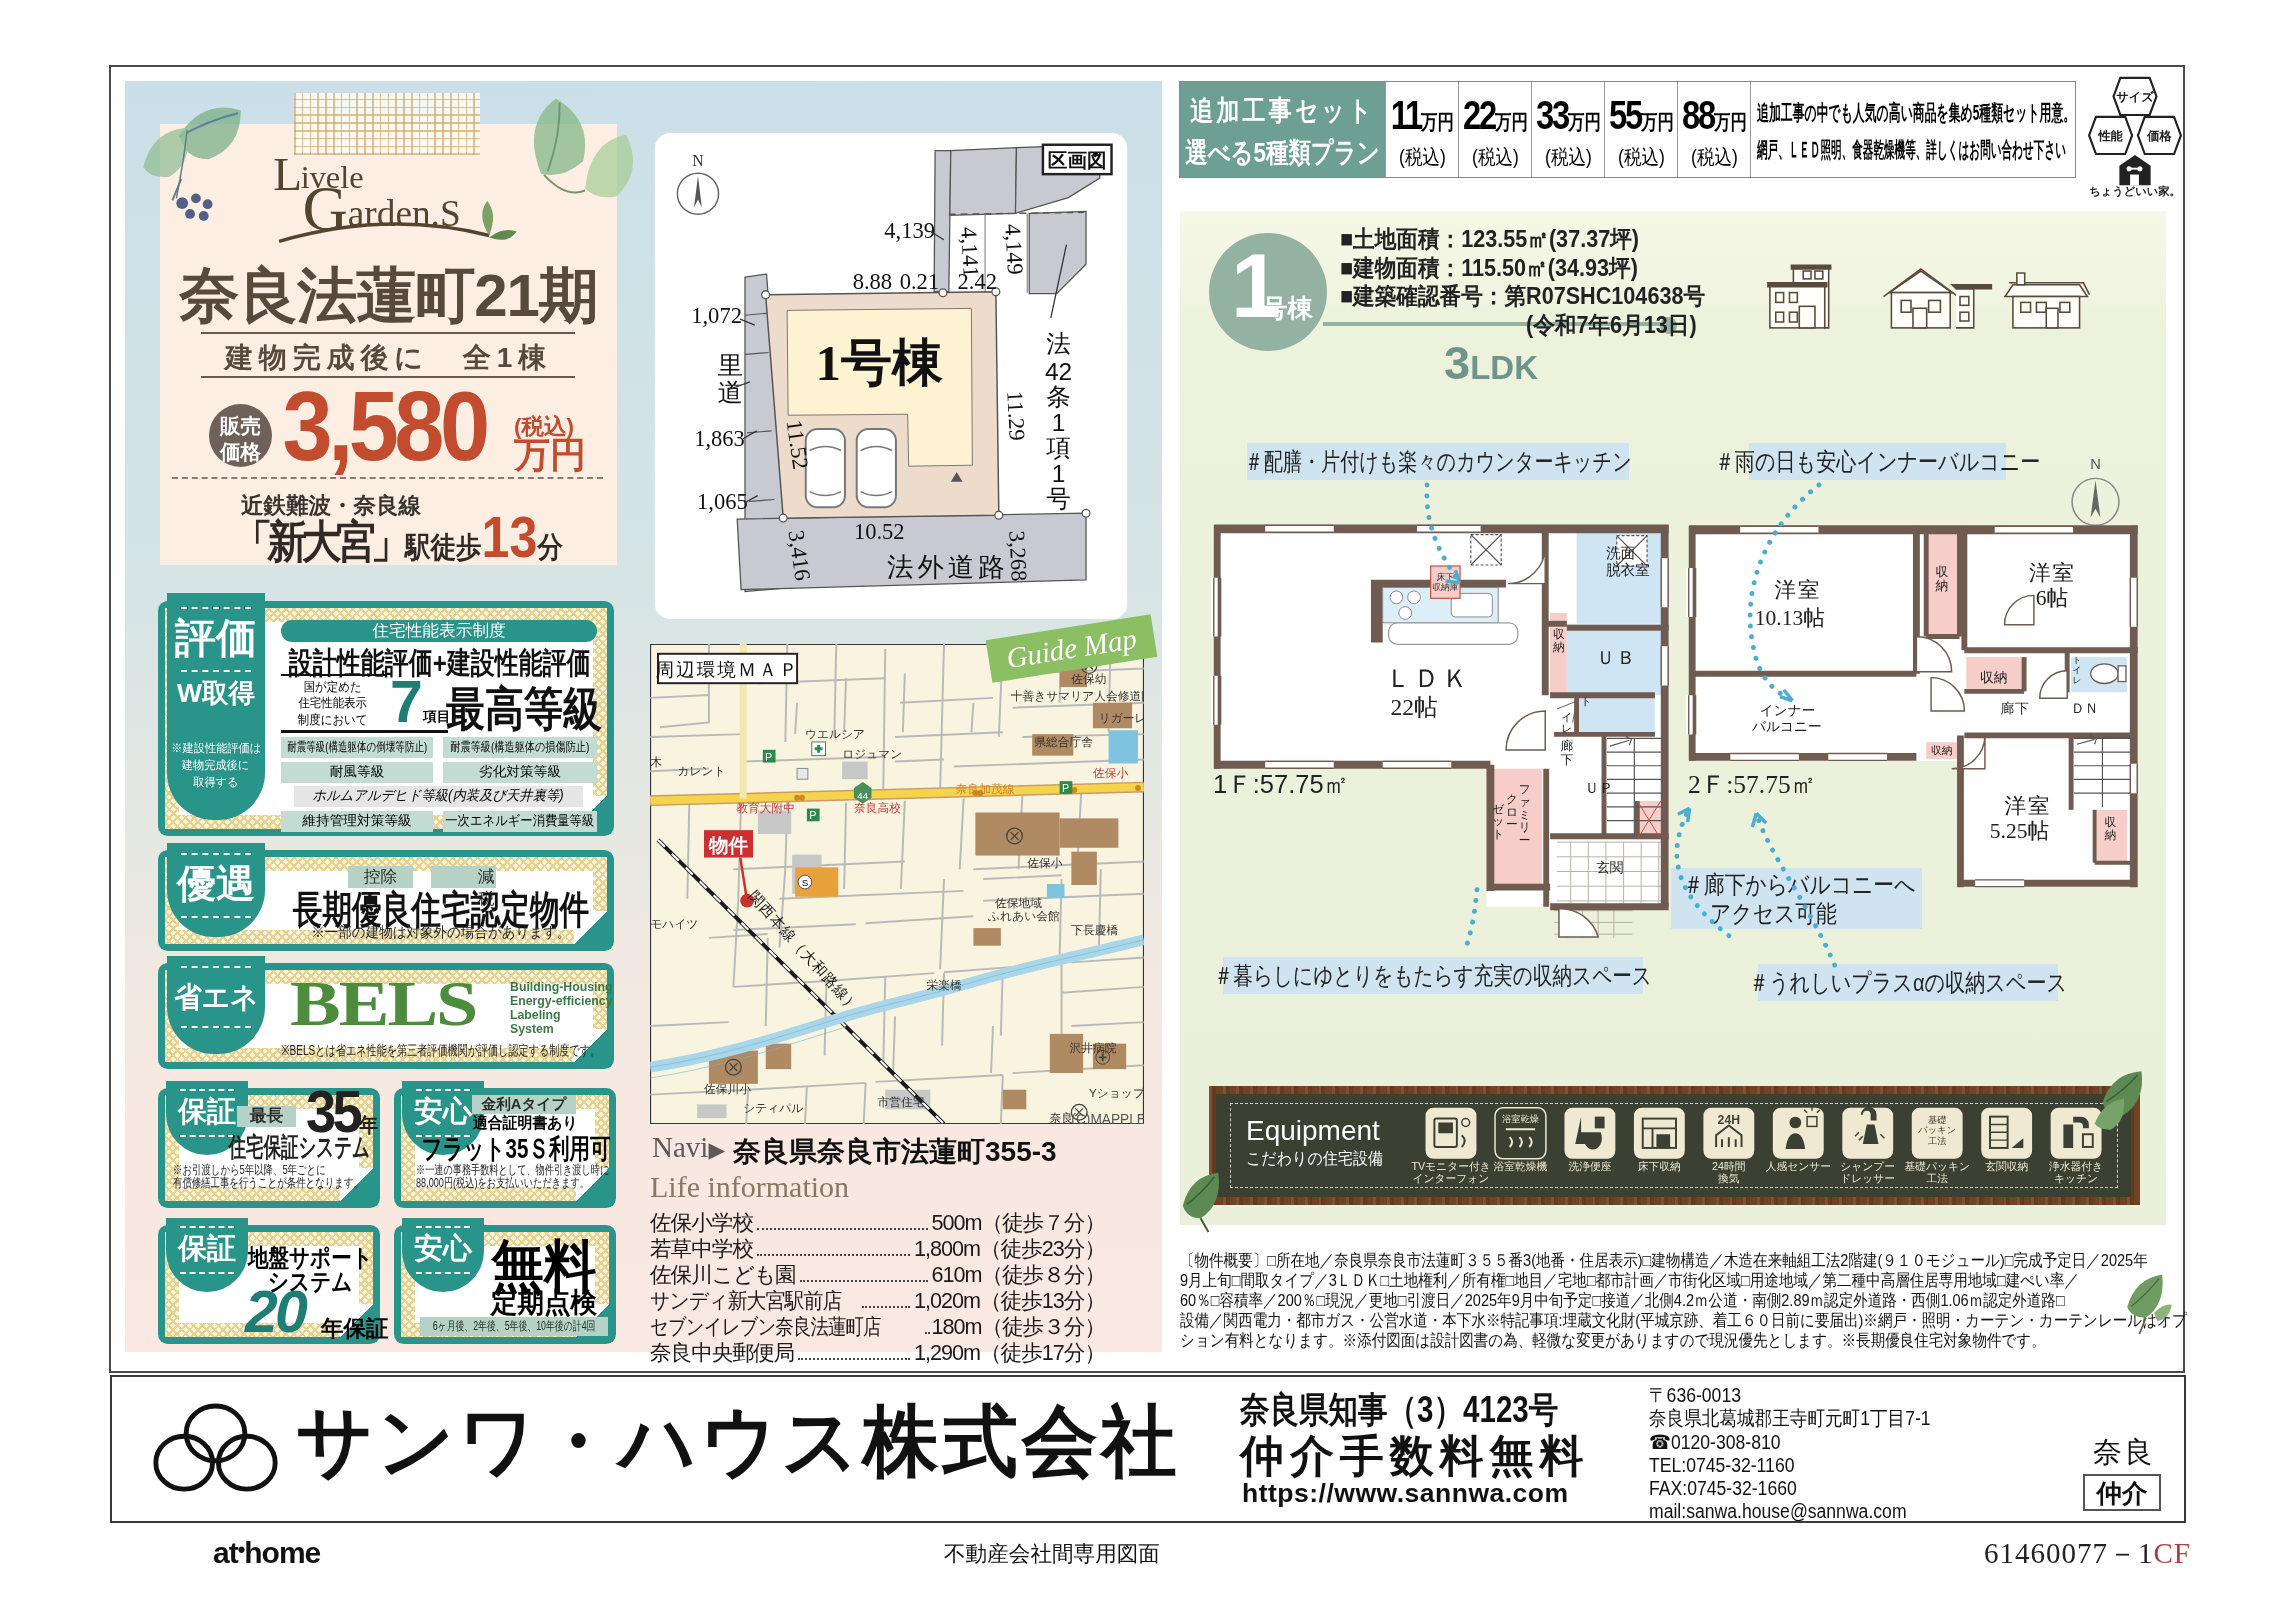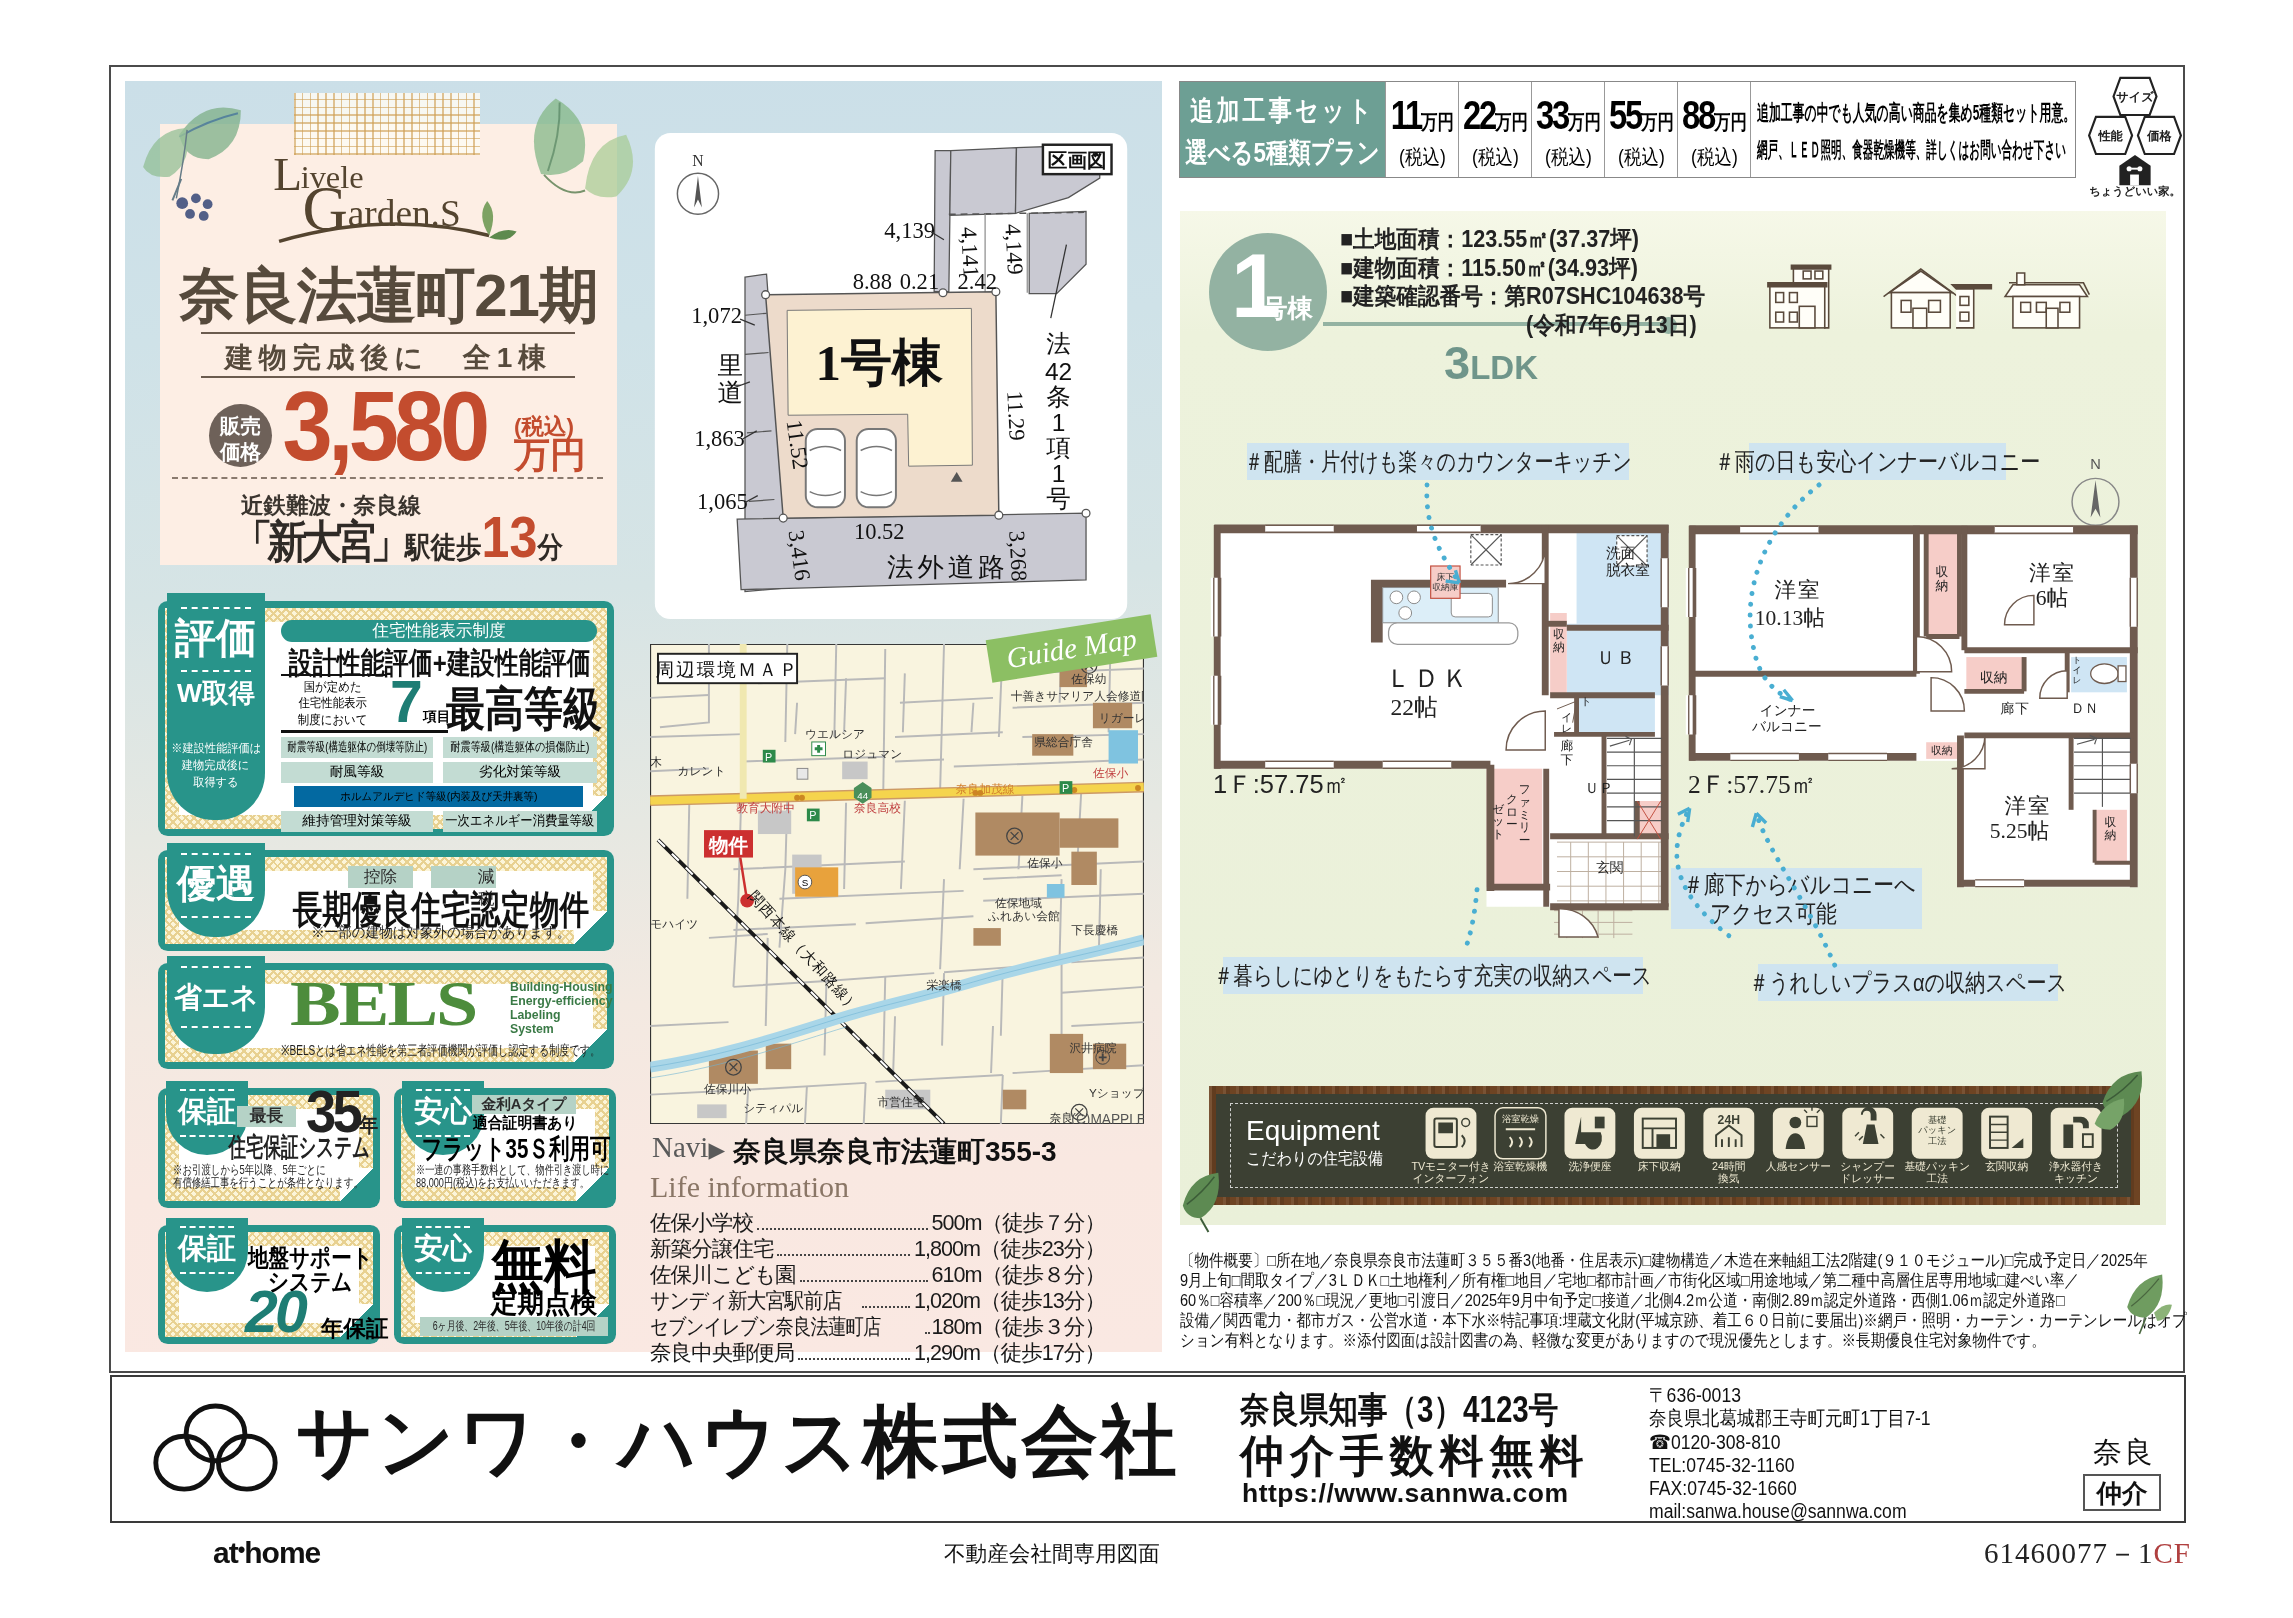--- a/index.html
+++ b/index.html
@@ -74,21 +74,21 @@
 <div class="abs" style="left:446px;top:678px;font-size:47px;font-weight:bold;color:#111;"><span class="sq" style="transform:scaleX(.83);">最高等級</span></div>
 <div class="abs" style="left:281px;top:730px;width:167px;height:2.9px;background:#111;"></div>
 <div class="abs" style="left:281px;top:737px;width:152px;height:20.6px;background:#c3dcd3;font-size:12.7px;display:flex;justify-content:center;align-items:center;">
       <span class="sqc" style="transform:scaleX(.75);">耐震等級(構造躯体の倒壊等防止)</span>
     </div>
 <div class="abs" style="left:443px;top:737px;width:154px;height:20.6px;background:#c3dcd3;font-size:12.7px;display:flex;justify-content:center;align-items:center;">
       <span class="sqc" style="transform:scaleX(.8);">耐震等級(構造躯体の損傷防止)</span>
     </div>
 <div class="abs" style="left:281px;top:762px;width:152px;height:20.6px;background:#c3dcd3;font-size:13.7px;display:flex;justify-content:center;align-items:center;">耐風等級</div>
 <div class="abs" style="left:443px;top:762px;width:154px;height:20.6px;background:#c3dcd3;font-size:13.7px;display:flex;justify-content:center;align-items:center;">劣化対策等級</div>
-<div class="abs" style="left:294px;top:786px;width:289px;height:20.6px;background:#0369a1;font-size:11px;display:flex;justify-content:center;align-items:center;">
+<div class="abs" style="left:294px;top:786px;width:289px;height:20.6px;background:#e5e5e5;font-size:14px;display:flex;justify-content:center;align-items:center;font-style:italic;">
       <span class="sqc" style="transform:scaleX(.95);">ホルムアルデヒド等級(内装及び天井裏等)</span>
     </div>
 <div class="abs" style="left:281px;top:811px;width:152px;height:20.6px;background:#c3dcd3;font-size:13.7px;display:flex;justify-content:center;align-items:center;">維持管理対策等級</div>
 <div class="abs" style="left:443px;top:811px;width:154px;height:20.6px;background:#c3dcd3;font-size:13.7px;display:flex;justify-content:center;align-items:center;">
       <span class="sqc" style="transform:scaleX(.9);">一次エネルギー消費量等級</span>
     </div>
 
 <div class="badge" style="left:158px;top:850px;width:456px;height:101px;">
  <div class="hatch"></div>
       <div class="inner"></div>
@@ -450,21 +450,21 @@
 <div class="abs" style="left:652px;top:1131px;font-family:'Liberation Serif',serif;font-size:29px;color:#5a5a5a;">Navi<span style="font-size:21.6px;">▶</span></div>
 <div class="abs" style="left:733px;top:1133px;font-size:28px;font-weight:bold;color:#111;">奈良県奈良市法蓮町355-3</div>
 <div class="abs" style="left:650px;top:1170px;font-family:'Liberation Serif',serif;font-size:30px;color:#8a7666;">Life information</div>
 <div class="abs" style="left:650px;top:1208px;width:455px;font-size:21.6px;color:#1a1a1a;letter-spacing:-1px;">
  <div style="display:flex;align-items:baseline;height:26px;">
         <span>佐保小学校</span>
         <span style="flex:1;border-bottom:2.5px dotted #444;margin:0 3.9px 6.9px;"></span>
         <span>500m（徒歩７分）</span>
       </div>
  <div style="display:flex;align-items:baseline;height:26px;">
-        <span>新築分譲住宅</span>
+        <span>若草中学校</span>
         <span style="flex:1;border-bottom:2.5px dotted #444;margin:0 3.9px 6.9px;"></span>
         <span>1,800m（徒歩23分）</span>
       </div>
  <div style="display:flex;align-items:baseline;height:26px;">
         <span>佐保川こども園</span>
         <span style="flex:1;border-bottom:2.5px dotted #444;margin:0 3.9px 6.9px;"></span>
         <span>610m（徒歩８分）</span>
       </div>
  <div style="display:flex;align-items:baseline;height:26px;white-space:nowrap;">
         <span class="sq" style="transform:scaleX(.92);">サンディ新大宮駅前店</span>

